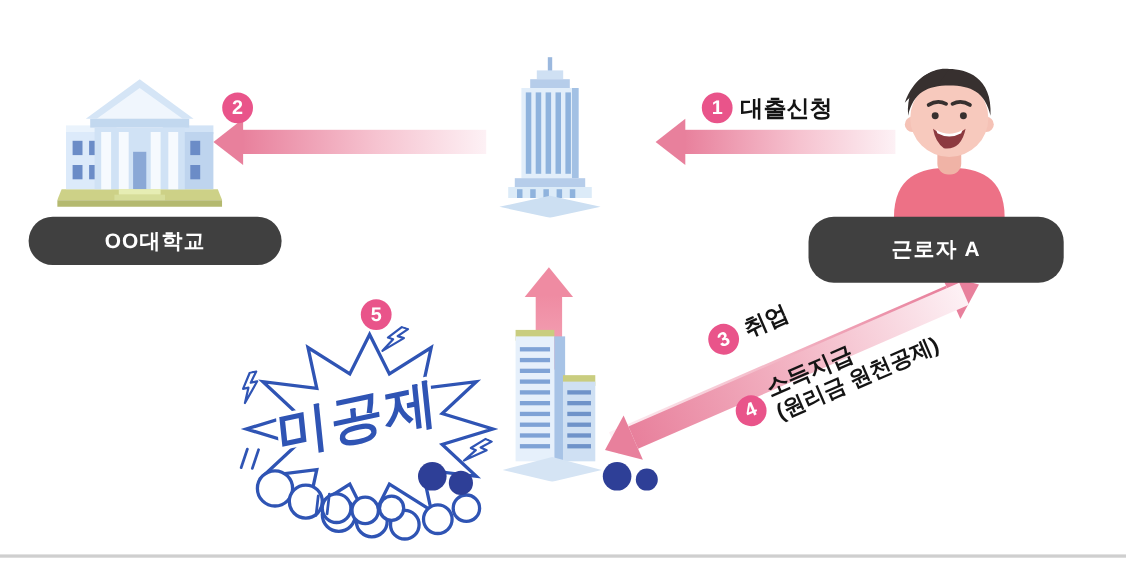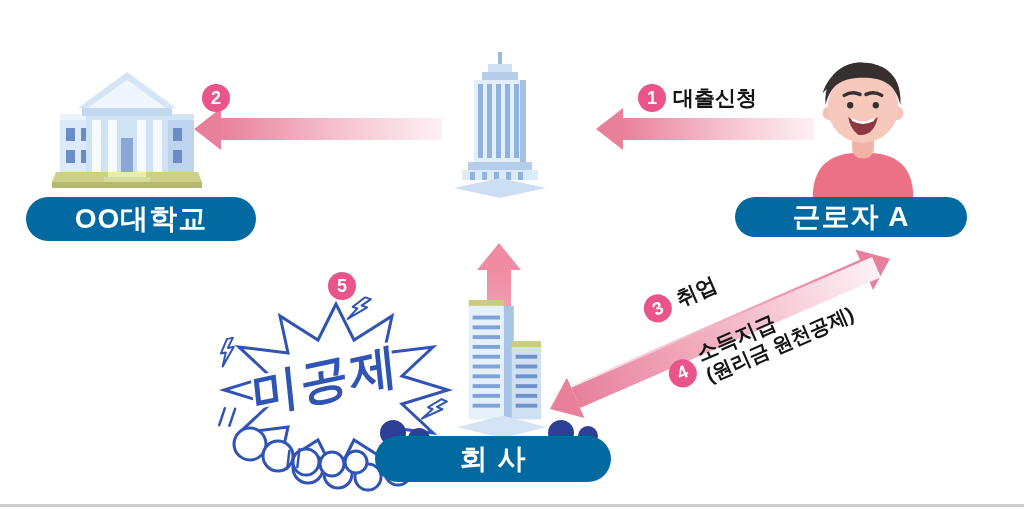--- a/index.html
+++ b/index.html
@@ -1,25 +1,25 @@
 <!DOCTYPE html>
 <html><head>
 <meta charset="utf-8">
 <style>
   html,body{margin:0;padding:0;background:#ffffff;}
   body{font-family:"Liberation Sans","DejaVu Sans",sans-serif;}
   .canvas{position:relative;width:1024px;height:510px;background:#ffffff;overflow:hidden;}
 
   
-  .pill{position:absolute;background:#0369a1;border-radius:23px;color:#ffffff;
-        font-weight:bold;font-size:28px;display:flex;align-items:center;justify-content:center;
+  .pill{position:absolute;background:#404040;border-radius:23px;color:#ffffff;
+        font-weight:bold;font-size:19px;display:flex;align-items:center;justify-content:center;
         z-index:5;letter-spacing:1px;}
   #pill-univ{left:26px;top:197px;width:230px;height:44px;}
   #pill-found{left:386px;top:197px;width:232px;height:44px;}
-  #pill-worker{left:735px;top:197px;width:232px;height:40px;}
+  #pill-worker{left:735px;top:197px;width:232px;height:60px;}
   #pill-company{left:375px;top:436px;width:236px;height:46px;}
 
   
   .flow-label{position:absolute;display:flex;align-items:center;gap:7px;z-index:7;
               color:#141414;font-weight:bold;font-size:21px;white-space:nowrap;}
   .step-circle{width:28px;height:28px;border-radius:50%;background:#e9548a;color:#fff;
                display:flex;align-items:center;justify-content:center;font-size:18px;
                font-weight:bold;flex:0 0 28px;}
   #flow2{left:202px;top:84px;}
   #flow1{left:638px;top:84px;}
@@ -250,21 +250,20 @@
       <rect x="64" y="80" width="22" height="4"></rect>
         <rect x="64" y="90" width="22" height="4"></rect>
       <rect x="64" y="100" width="22" height="4"></rect>
         <rect x="64" y="110" width="22" height="4"></rect>
     </g>
     <polygon points="50,122 96,134 50,145 4,134" fill="#d5e4f4"></polygon>
   </svg>
 
   <div class="pill" id="pill-univ">OO대학교</div>
   <div class="pill" id="pill-worker">근로자 A</div>
-  <div class="pill" id="pill-company">회 사</div>
 
   <div class="flow-label" id="flow2">
     <span class="step-circle">2</span>
   </div>
   <div class="flow-label" id="flow1">
     <span class="step-circle">1</span>
     <span>대출신청</span>
   </div>
   <div class="flow-label" id="flow5">
     <span class="step-circle">5</span>

